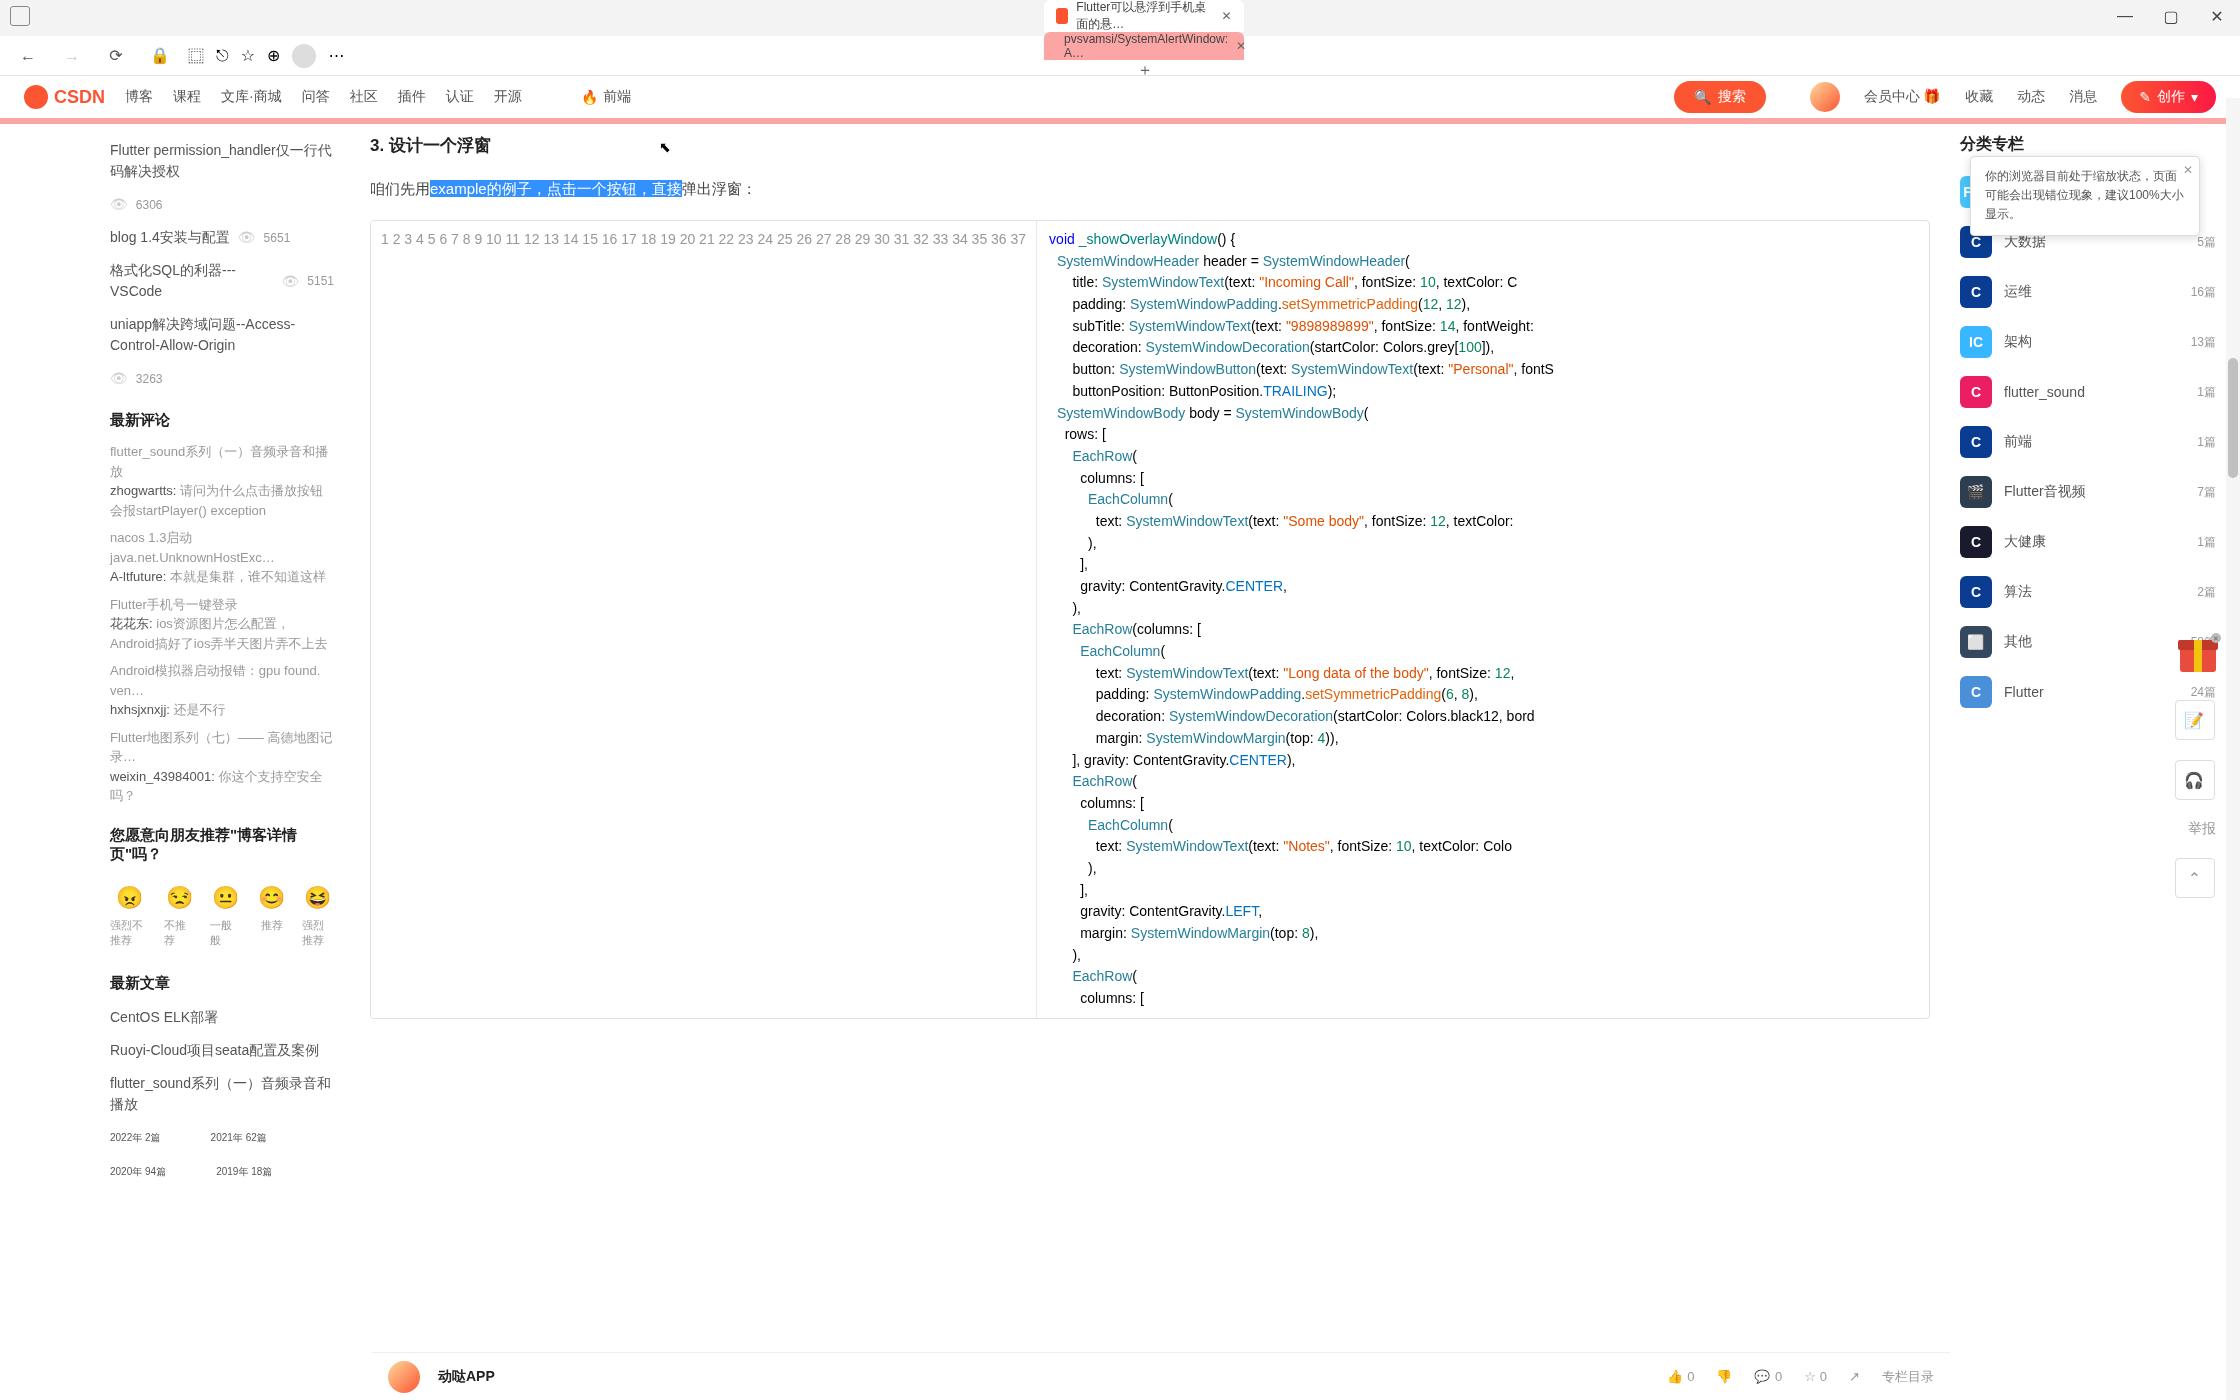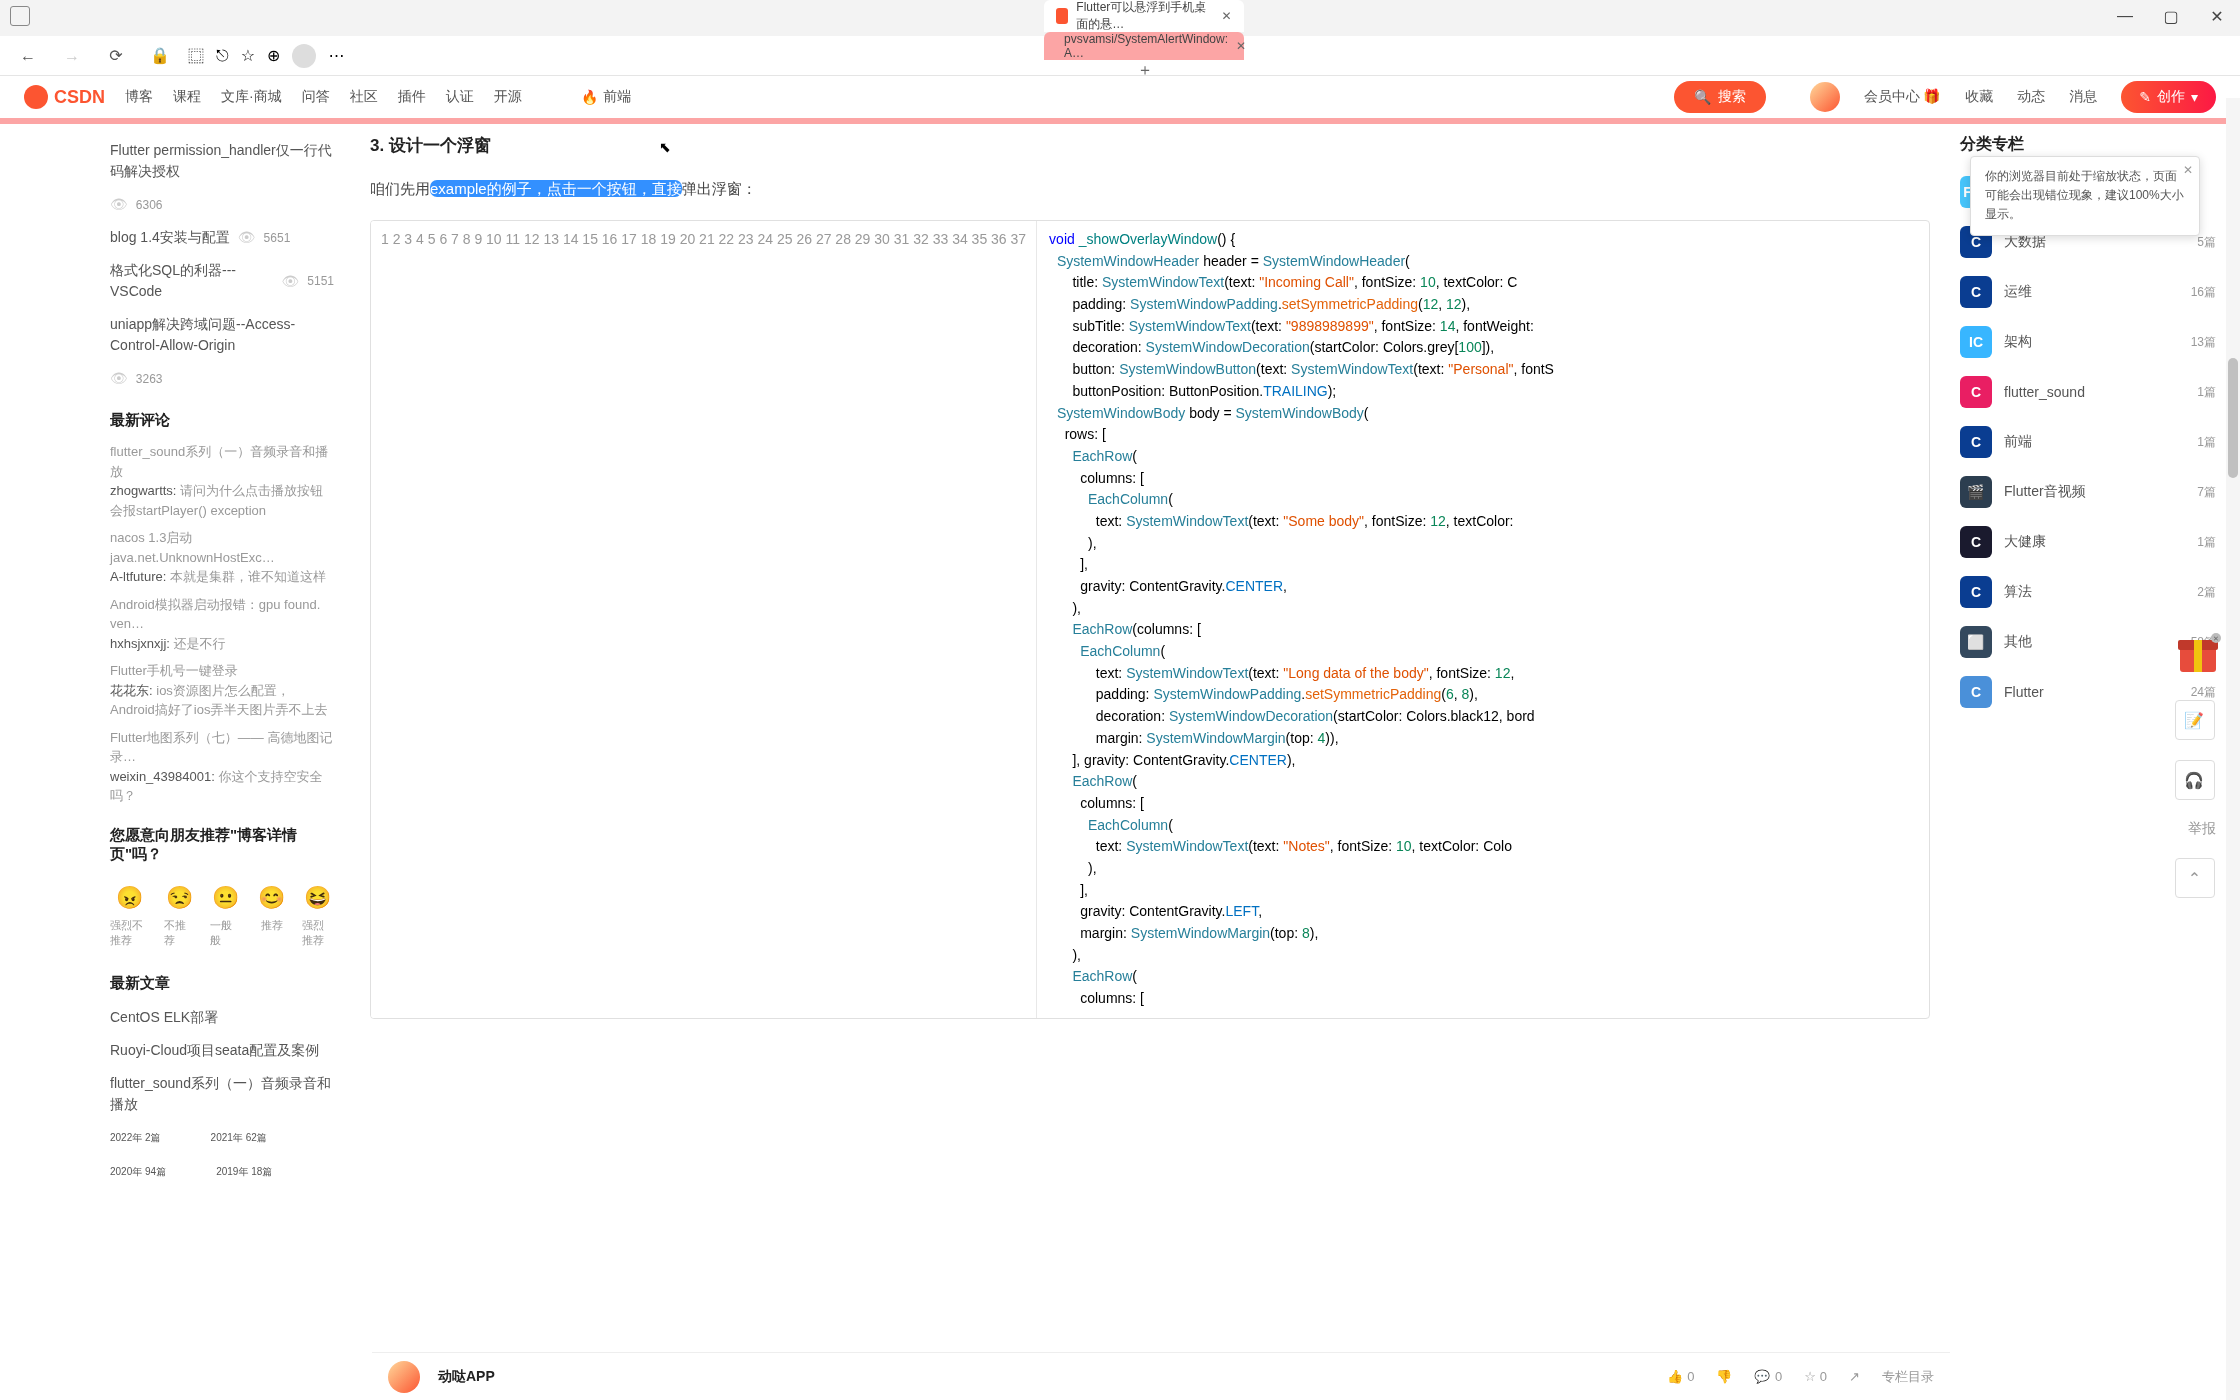--- a/index.html
+++ b/index.html
@@ -42,21 +42,21 @@
 .sb-comment .reply{color:#555;}
 .emoji-row{display:flex;gap:14px;padding:10px 0;}
 .emoji-col{display:flex;flex-direction:column;align-items:center;gap:4px;}
 .emoji{width:32px;height:32px;border-radius:50%;font-size:22px;display:flex;align-items:center;justify-content:center;}
 .emoji-label{font-size:11px;color:#999;}
 .year-stats{display:flex;gap:50px;padding:10px 0;color:#555;font-size:10px;}
 
 .content{flex:1;padding:10px 20px;overflow-y:auto;}
 .article-h3{font-size:17px;font-weight:bold;color:#222;margin-bottom:18px;}
 .article-p{font-size:15px;color:#444;margin-bottom:18px;line-height:1.8;}
-.highlight{background:#3390ff;color:#fff;border-radius:7px;}
+.highlight{background:#3390ff;color:#fff;}
 
 .code-block{border:1px solid #e0e0e0;border-radius:4px;display:flex;font-family:Consolas,Monaco,monospace;font-size:14px;overflow:hidden;}
 .line-numbers{background:#fff;color:#999;padding:8px 10px;text-align:right;border-right:1px solid #e8e8e8;user-select:none;line-height:1.55;}
 .code-content{padding:8px 12px;white-space:pre;line-height:1.55;overflow-x:auto;flex:1;}
 .kw{color:#0000ff;}
 .fn{color:#008080;}
 .str{color:#a31515;color:#d73a49;color:#DF5000;}
 .str{color:#DF5000;}
 .num{color:#098658;}
 .method{color:#795e26;color:#e36209;}
@@ -195,26 +195,26 @@
     <div id="comments-container">
         <div class="sb-comment">
           <div style="color:#999">flutter_sound系列（一）音频录音和播放</div>
           <div><span class="reply">zhogwartts:</span> 请问为什么点击播放按钮会报startPlayer() exception</div>
         </div>
         <div class="sb-comment">
           <div style="color:#999">nacos 1.3启动java.net.UnknownHostExc…</div>
           <div><span class="reply">A-ltfuture:</span> 本就是集群，谁不知道这样</div>
         </div>
         <div class="sb-comment">
+          <div style="color:#999">Flutter手机号一键登录</div>
+          <div><span class="reply">花花东:</span> ios资源图片怎么配置，Android搞好了ios弄半天图片弄不上去</div>
+        </div>
+        <div class="sb-comment">
           <div style="color:#999">Android模拟器启动报错：gpu found. ven…</div>
           <div><span class="reply">hxhsjxnxjj:</span> 还是不行</div>
-        </div>
-        <div class="sb-comment">
-          <div style="color:#999">Flutter手机号一键登录</div>
-          <div><span class="reply">花花东:</span> ios资源图片怎么配置，Android搞好了ios弄半天图片弄不上去</div>
         </div>
         <div class="sb-comment">
           <div style="color:#999">Flutter地图系列（七）—— 高德地图记录…</div>
           <div><span class="reply">weixin_43984001:</span> 你这个支持空安全吗？</div>
         </div>
       </div>
 
     <div class="sb-section-title">您愿意向朋友推荐"博客详情页"吗？</div>
     <div class="emoji-row" id="emoji-container">
         <div class="emoji-col">

